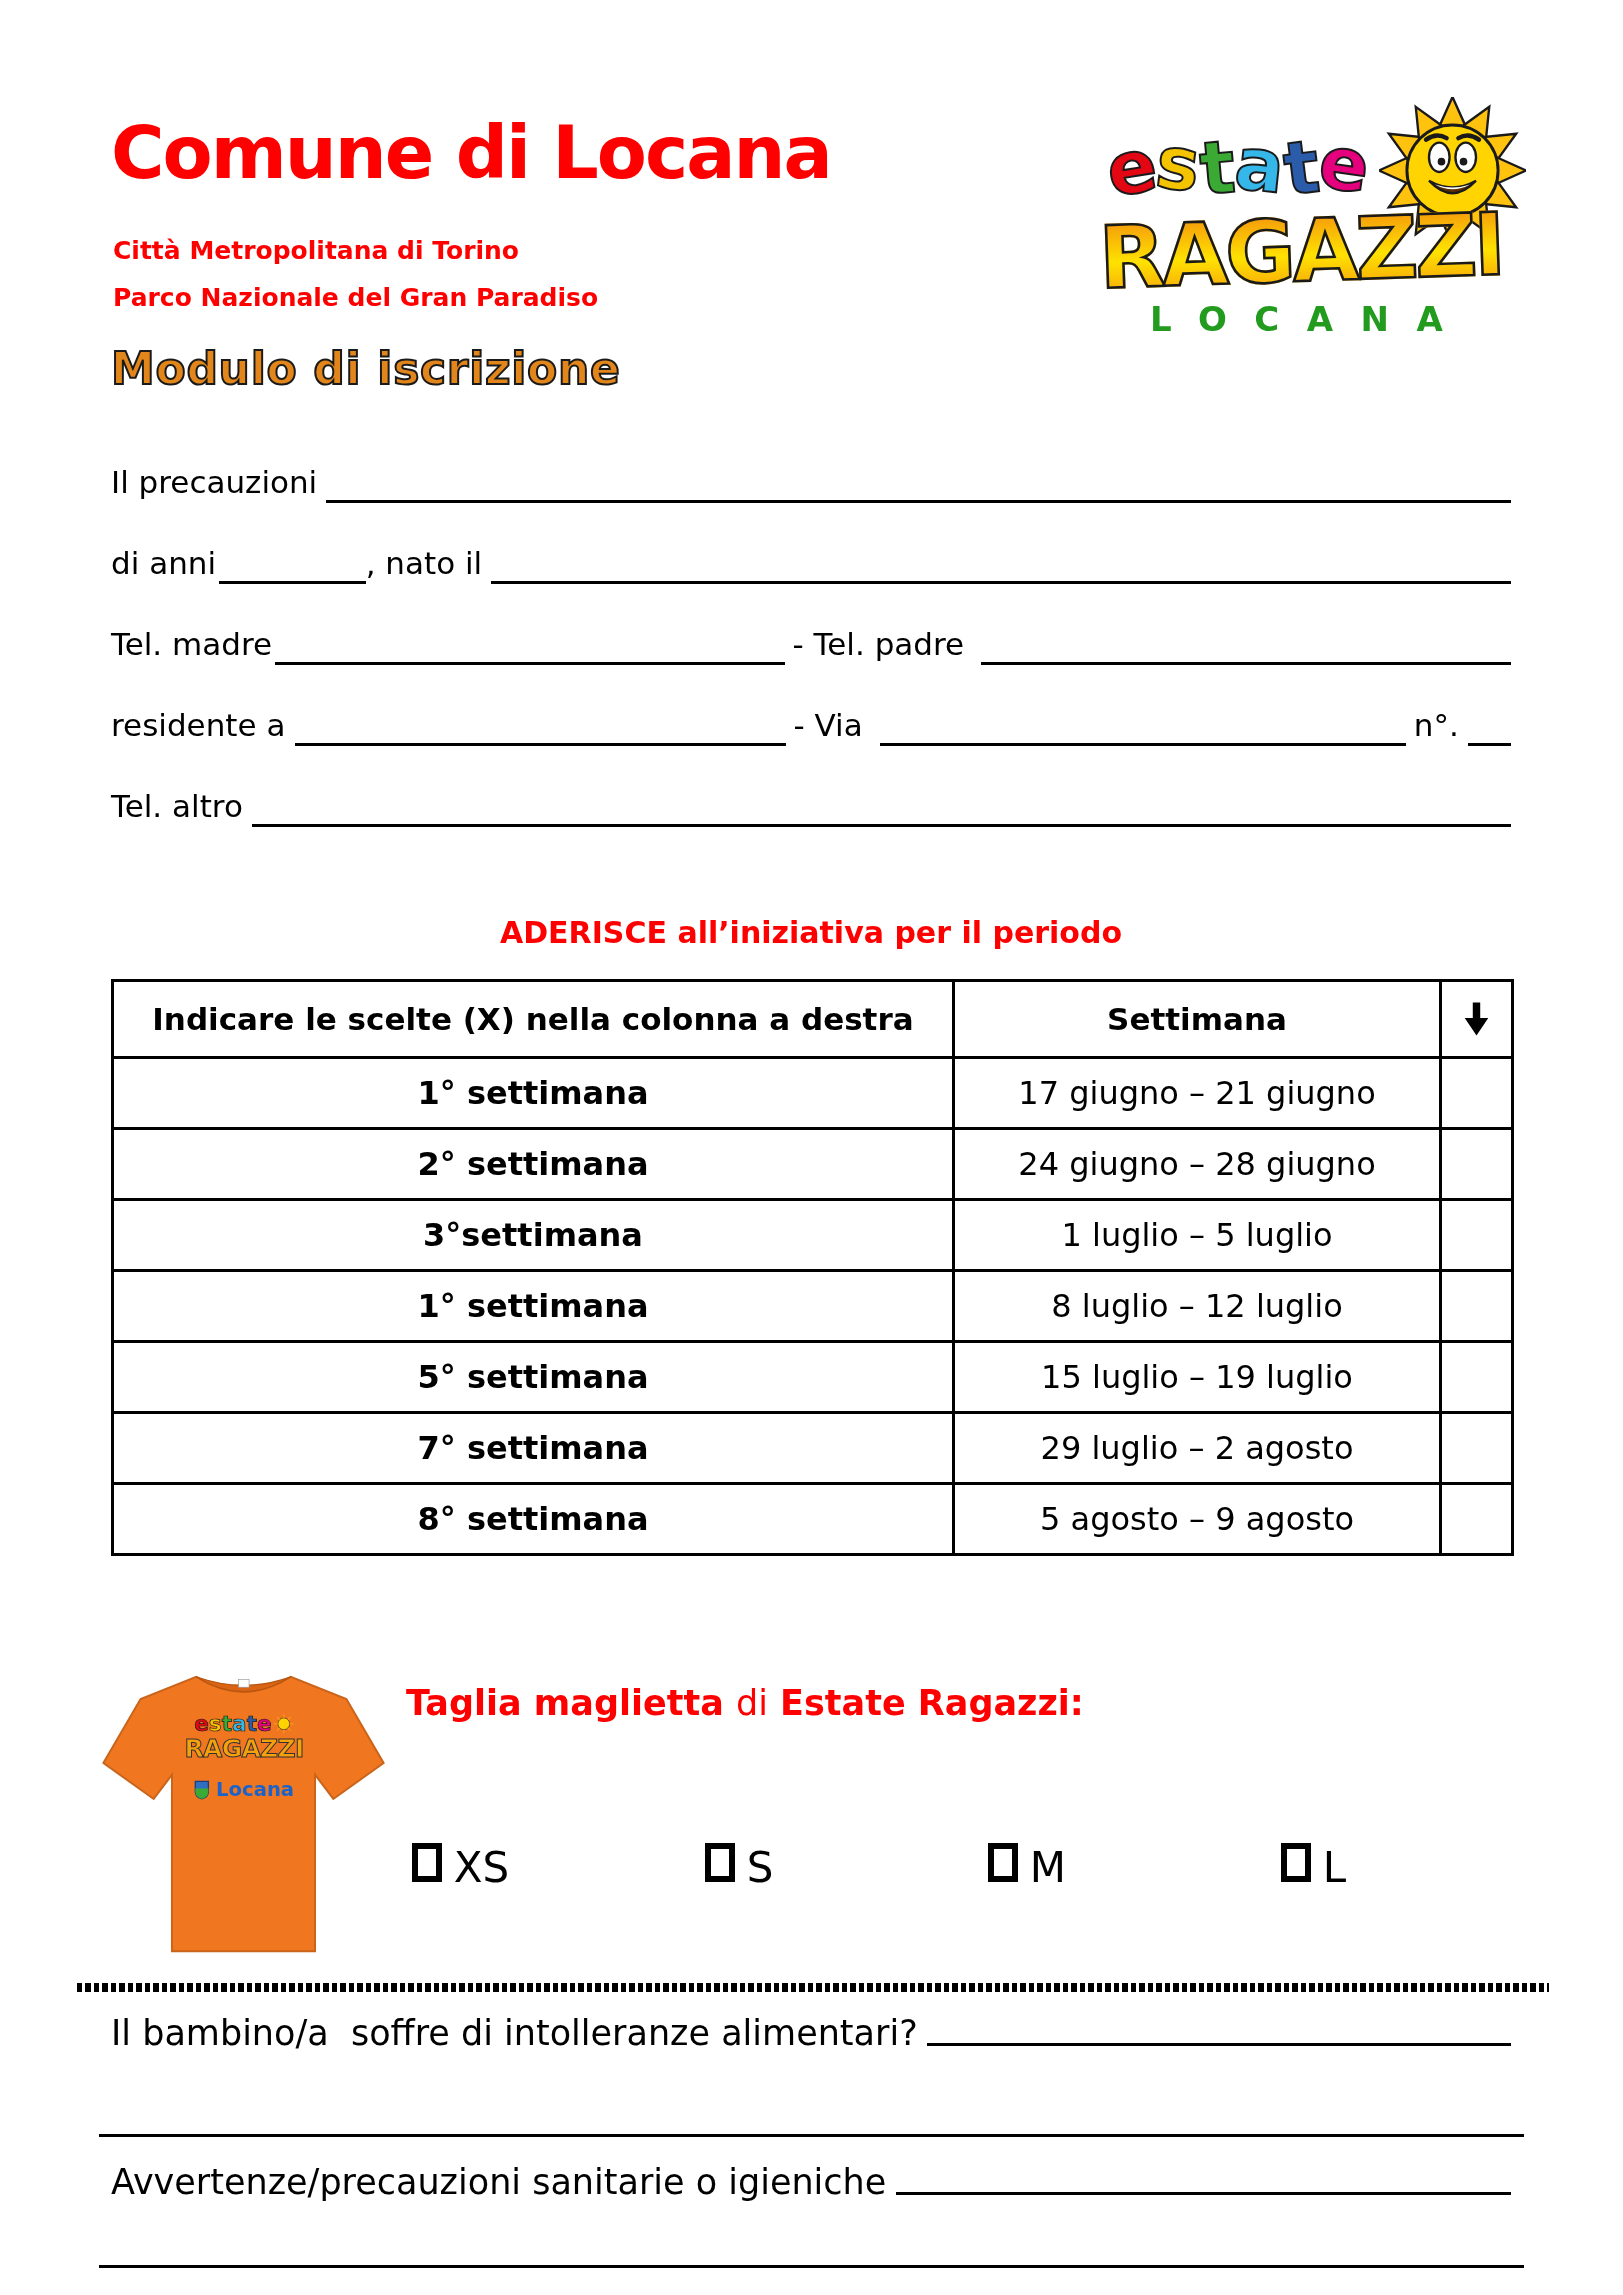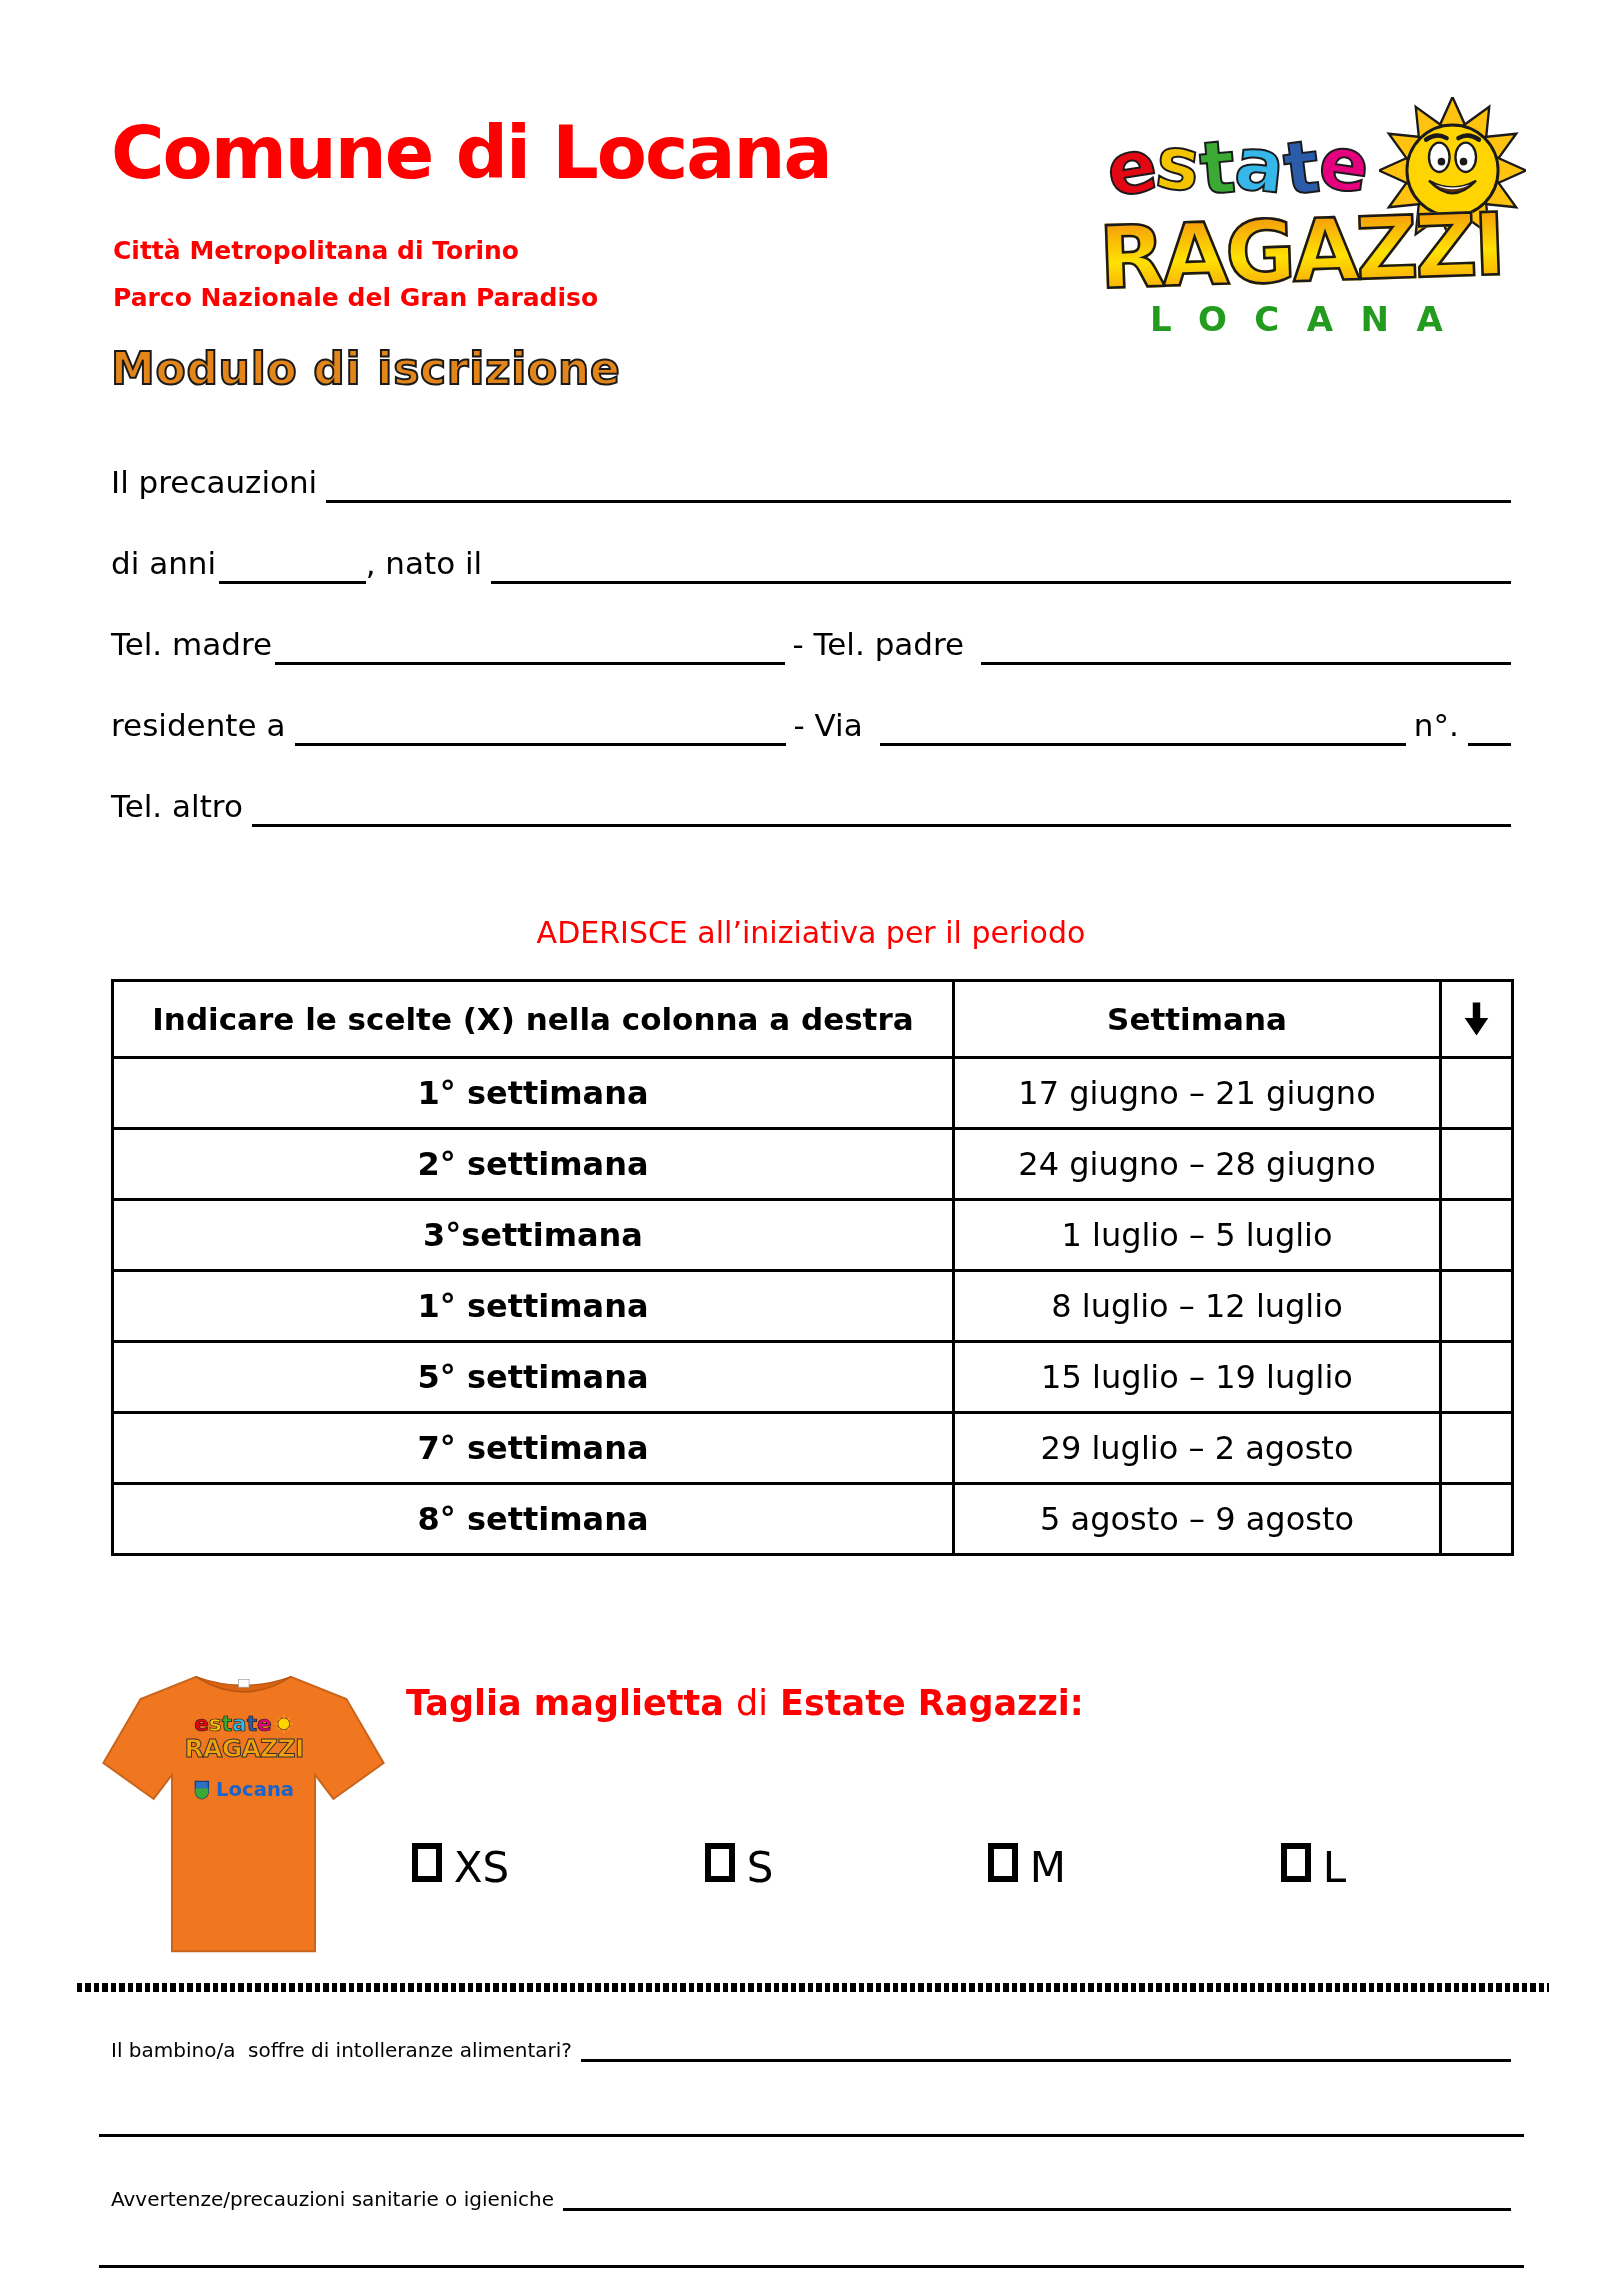--- a/index.html
+++ b/index.html
@@ -34,21 +34,21 @@
   .fields{position:absolute;left:111px;top:422px;width:1400px}
   .frow{display:flex;align-items:flex-end;height:81px;font-size:31px;white-space:nowrap}
   .frow .lbl{padding-bottom:2.6px}
   .fl{border-bottom:3.9px solid #000;height:26px;flex:1;margin-left:9.2px}
   .fl.fixed{flex:none}
   .sep{padding:0 7.9px 2.6px 7.9px}
   .w225{width:147px}.w750{width:491px}.w65{width:43px}.w780{width:510px}
 
   
   .aderisce{position:absolute;left:111px;top:915px;width:1400px;text-align:center;
-            font-size:30px;font-weight:normal;color:#ff0000}
+            font-size:30px;font-weight:bold;color:#ff0000}
   table.weeks{position:absolute;left:111px;top:979px;width:1400px;border-collapse:collapse;table-layout:fixed}
   .weeks th,.weeks td{border:3.3px solid #000;text-align:center;vertical-align:middle;overflow:hidden}
   .weeks thead th{height:77px;font-weight:bold;font-size:31px}
   .weeks tbody td{height:71px;font-size:32px}
   .weeks td.week{font-weight:bold}
   .arrow-svg{width:31px;height:41px;vertical-align:middle}
 
   
   .tshirt-svg{position:absolute;left:98px;top:1665px;width:291px;height:294px}
   .shirt-print{position:absolute;left:154px;top:1713px;width:180px;text-align:center;line-height:1.05}
@@ -61,22 +61,22 @@
   .crest-svg{width:15.7px;height:19.6px;vertical-align:-3.3px;margin-right:6.5px}
   .taglia{position:absolute;left:406px;top:1683px;font-size:35px;font-weight:bold;color:#ff0000;white-space:nowrap}
   .taglia .di{font-weight:normal}
   .size{position:absolute;top:1843px;display:flex;align-items:flex-start;gap:11.8px;font-size:42px}
   .size .cb{display:inline-block;width:30px;height:39px;border:6.5px solid #000;background:#fff}
   .s-xs{left:412px}.s-s{left:705px}.s-m{left:988px}.s-l{left:1281px}
 
   
   .dotted{position:absolute;left:77px;top:1983px;width:1472px;height:8.5px;
           background:repeating-linear-gradient(90deg,#000 0 5.2px,#fff 5.2px 8.5px)}
-  .qrow{position:absolute;left:111px;width:1400px;display:flex;align-items:flex-end;
-        font-size:20px;white-space:nowrap}
+  .qrow{position:absolute;left:111px;width:1400px;display:flex;align-items:center;
+        font-size:35px;white-space:nowrap}
   .q1{top:2003px;height:59px}
   .q2{top:2152px;height:59px}
   .fullline{position:absolute;left:99px;width:1425px;border-top:3.9px solid #000}
   .hr1{top:2134px}.hr2{top:2265px}
 </style>
 </head>
 <body>
 
 <div class="page">
 

